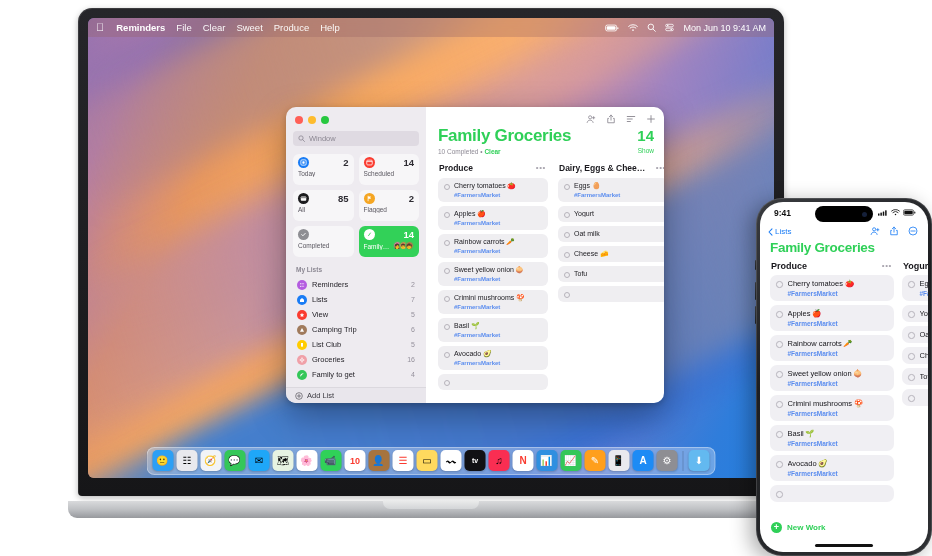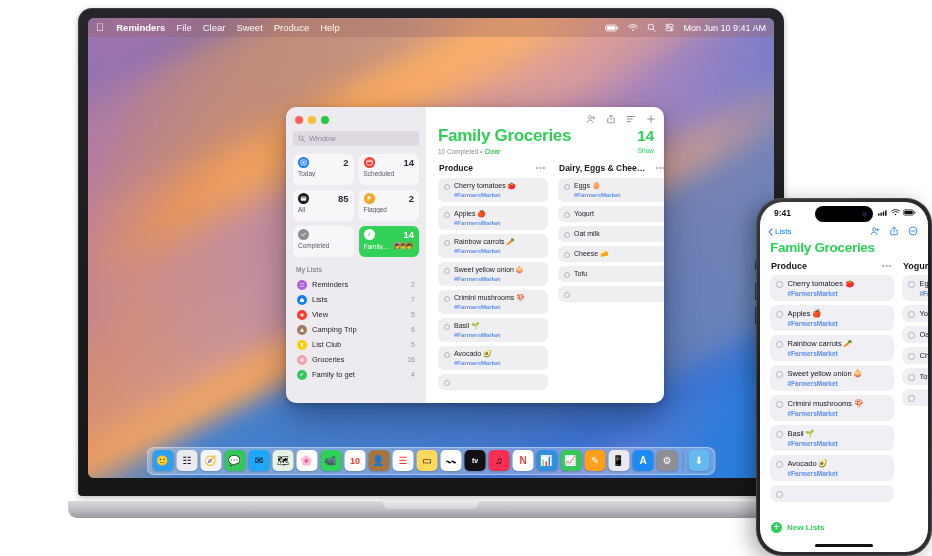--- a/index.html
+++ b/index.html
@@ -462,20 +462,27 @@
                 <span class="lr-icon" style="background:#34c759">
                   <svg viewBox="0 0 12 12">
                       <path d="M9.6 2.4C6 2 2.6 4 2.6 7.4c0 1 .4 1.9.4 1.9S4.6 6.2 9.6 2.4z" fill="#fff"></path>
                     </svg>
                 </span>
                 <span class="lr-name">Family to get</span>
                 <span class="lr-count">4</span>
               </div>
             </div>
 
+            <div class="addlist">
+              <svg viewBox="0 0 12 12">
+                  <circle cx="6" cy="6" r="5" fill="none" stroke="#5d5a63" stroke-width="1.1"></circle>
+                  <path d="M6 3.6v4.8M3.6 6h4.8" stroke="#5d5a63" stroke-width="1.1" stroke-linecap="round"></path>
+                </svg>
+              <span>Add List</span>
+            </div>
           </div>
 
           <div class="rem-main">
             <div class="rem-toolbar">
               <span>
                 <svg viewBox="0 0 16 16">
                     <circle cx="6.6" cy="5.3" r="2.5" fill="none" stroke="#86828c" stroke-width="1.2"></circle>
                     <path d="M1.8 13.6c.5-2.5 2.5-3.8 4.8-3.8s4.3 1.3 4.8 3.8" fill="none" stroke="#86828c" stroke-width="1.2" stroke-linecap="round"></path>
                     <path d="M12.2 4.2v3.6M10.4 6h3.6" stroke="#86828c" stroke-width="1.2" stroke-linecap="round"></path>
                   </svg>
@@ -881,21 +888,21 @@
                 <span class="circle"></span>
                 <div class="rc-body">
                   <div class="ip-rc-title"></div>
                 </div>
               </div>
           </div>
         </div>
 
         <div class="ip-newitem">
           <span class="plus-circle">+</span>
-          <span class="ni-label">New Lists</span>
+          <span class="ni-label">New Work</span>
         </div>
 
         <div class="home-ind"></div>
       </div>
     </div>
   </div>
 
 </div>
 
 </body></html>

